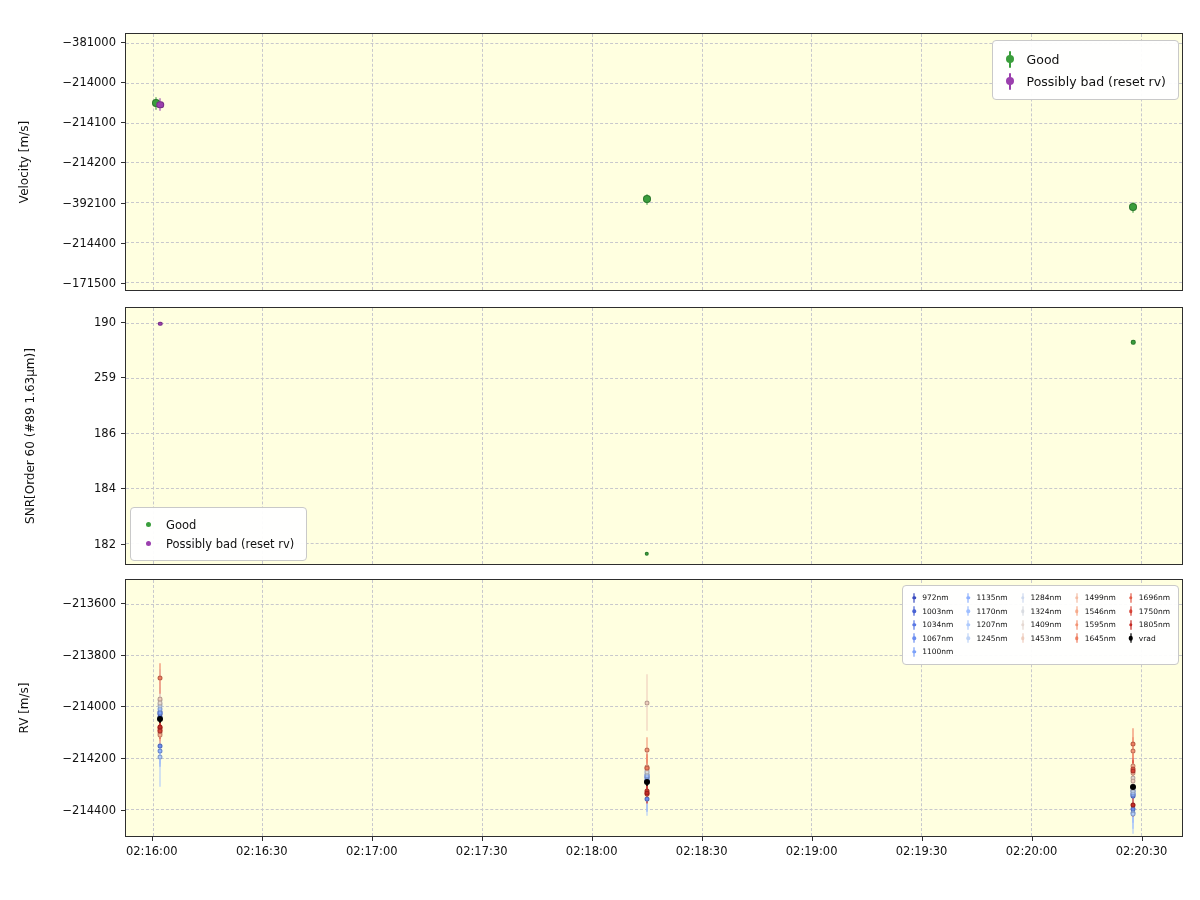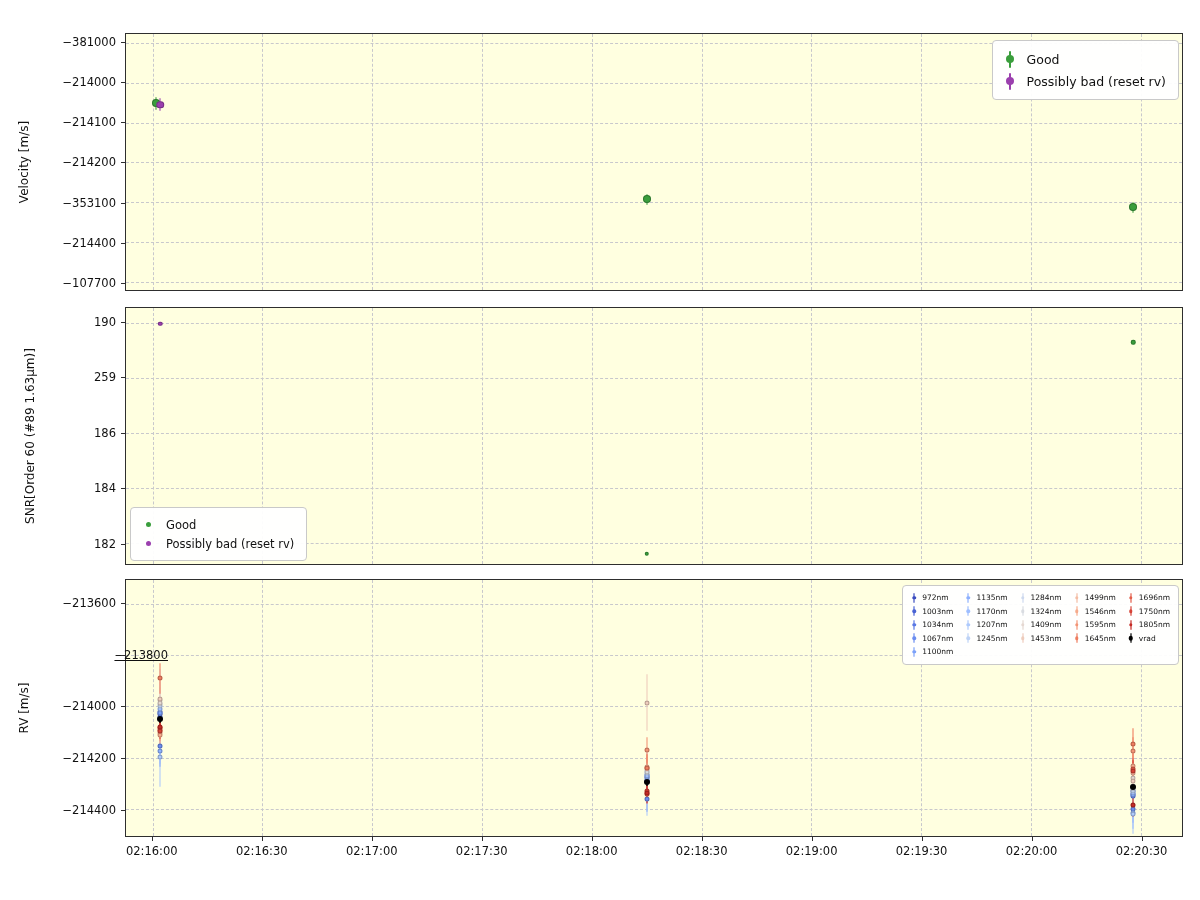--- a/index.html
+++ b/index.html
@@ -431,39 +431,39 @@
 
   <div id="yticks-layer">
       <div class="ytick" style="top: 41.8411px; right: 1084px; position: absolute;">−381000</div>
       <div class="tickmark-y" style="top: 41.8411px;"></div>
       <div class="ytick" style="top: 82.028px; right: 1084px; position: absolute;">−214000</div>
       <div class="tickmark-y" style="top: 82.028px;"></div>
       <div class="ytick" style="top: 122.215px; right: 1084px; position: absolute;">−214100</div>
       <div class="tickmark-y" style="top: 122.215px;"></div>
       <div class="ytick" style="top: 162.402px; right: 1084px; position: absolute;">−214200</div>
       <div class="tickmark-y" style="top: 162.402px;"></div>
-      <div class="ytick" style="top: 202.589px; right: 1084px; position: absolute;">−353100</div>
+      <div class="ytick" style="top: 202.589px; right: 1084px; position: absolute;">−392100</div>
       <div class="tickmark-y" style="top: 202.589px;"></div>
       <div class="ytick" style="top: 242.776px; right: 1084px; position: absolute;">−214400</div>
       <div class="tickmark-y" style="top: 242.776px;"></div>
-      <div class="ytick" style="top: 282.963px; right: 1084px; position: absolute;">−107700</div>
+      <div class="ytick" style="top: 282.963px; right: 1084px; position: absolute;">−171500</div>
       <div class="tickmark-y" style="top: 282.963px;"></div>
       <div class="ytick" style="top: 321.719px; right: 1084px; position: absolute;">190</div>
       <div class="tickmark-y" style="top: 321.719px;"></div>
       <div class="ytick" style="top: 377.263px; right: 1084px; position: absolute;">259</div>
       <div class="tickmark-y" style="top: 377.263px;"></div>
       <div class="ytick" style="top: 432.806px; right: 1084px; position: absolute;">186</div>
       <div class="tickmark-y" style="top: 432.806px;"></div>
       <div class="ytick" style="top: 488.35px; right: 1084px; position: absolute;">184</div>
       <div class="tickmark-y" style="top: 488.35px;"></div>
       <div class="ytick" style="top: 543.893px; right: 1084px; position: absolute;">182</div>
       <div class="tickmark-y" style="top: 543.893px;"></div>
       <div class="ytick" style="top: 602.831px; right: 1084px; position: absolute;">−213600</div>
       <div class="tickmark-y" style="top: 602.831px;"></div>
-      <div class="ytick" style="top: 654.639px; right: 1032px; position: absolute; text-decoration: underline;">−213800</div>
+      <div class="ytick" style="top: 654.639px; right: 1084px; position: absolute;">−213800</div>
       <div class="tickmark-y" style="top: 654.639px;"></div>
       <div class="ytick" style="top: 706.446px; right: 1084px; position: absolute;">−214000</div>
       <div class="tickmark-y" style="top: 706.446px;"></div>
       <div class="ytick" style="top: 758.253px; right: 1084px; position: absolute;">−214200</div>
       <div class="tickmark-y" style="top: 758.253px;"></div>
       <div class="ytick" style="top: 810.06px; right: 1084px; position: absolute;">−214400</div>
       <div class="tickmark-y" style="top: 810.06px;"></div>
     </div>
   <div id="xticks-layer">
       <div class="xtick" style="left: 151.762px;">02:16:00</div>

